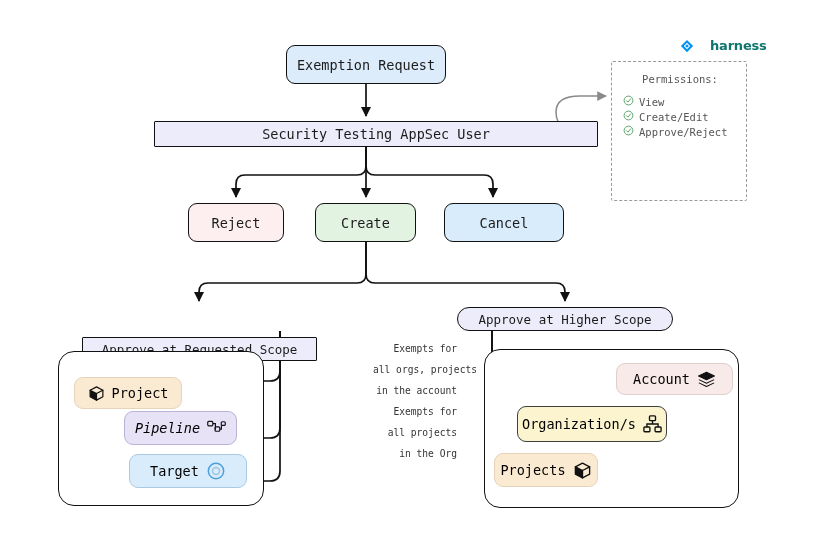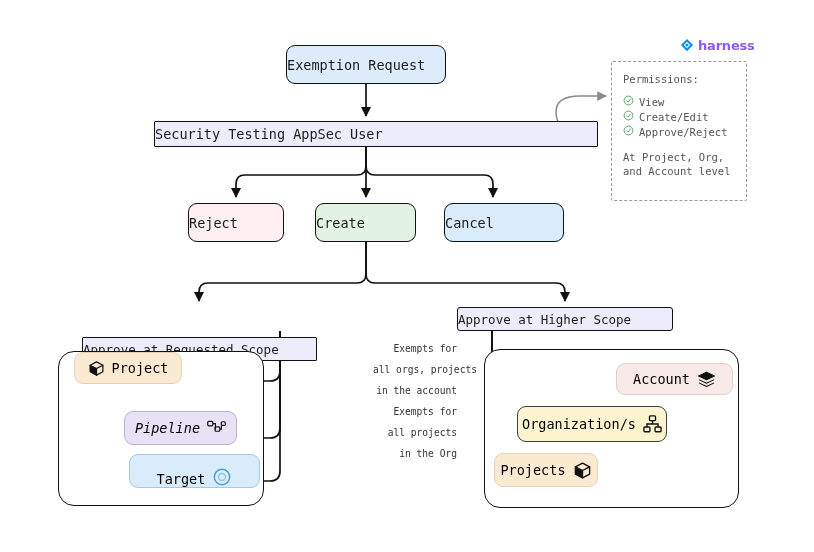--- a/index.html
+++ b/index.html
@@ -9,21 +9,21 @@
     font-family:"DejaVu Sans Mono","Liberation Mono",monospace;
     position:relative;
     overflow:hidden;
   }
   #canvas{position:absolute;inset:0;width:814px;height:552px;}
   svg.edges{position:absolute;left:0;top:0;width:814px;height:552px;pointer-events:none;}
 
   .node{
     position:absolute;
     box-sizing:border-box;
-    display:flex;align-items:center;
+    display:flex;align-items:center;justify-content:center;
     white-space:nowrap;
     color:#1b1b1b;
   }
 
   
   .n-exemption{
     left:286px;top:45px;width:160px;height:39px;
     background:#dcecfa;border:1.6px solid #111;border-radius:9px;
     font-size:13.5px;
   }
@@ -47,51 +47,51 @@
     left:444px;top:203px;width:120px;height:39px;
     background:#d9ecfb;border:1.6px solid #111;border-radius:9px;font-size:13.5px;
   }
 
   .n-scope-req{
     left:82px;top:307px;width:235px;height:24px;
     background:#ececfb;border:1.6px solid #111;border-radius:1px;font-size:12.5px;margin-top:30px;
   }
   .n-scope-high{
     left:457px;top:307px;width:216px;height:24px;
-    background:#ececfb;border:1.6px solid #111;border-radius:3px;font-size:12.5px;
+    background:#ececfb;border:1.6px solid #111;border-radius:12px;font-size:12.5px;
   }
 
   
   .container-box{
     position:absolute;
     box-sizing:border-box;
     background:#ffffff;
     border:1.8px solid #111;
     border-radius:16px;
   }
   .c-left{left:58px;top:351px;width:206px;height:155px;}
   .c-right{left:484px;top:349px;width:255px;height:159px;}
 
   
   .chip{
     position:absolute;box-sizing:border-box;
     display:flex;align-items:center;justify-content:center;gap:7px;
     border-radius:9px;font-size:13.5px;white-space:nowrap;
   }
   .c-project{
-    left:74px;top:352px;width:108px;height:32px;
+    left:74px;top:377px;width:108px;height:32px;
     background:#fbead2;border:1.4px solid #e6d3b8;
   }
   .c-pipeline{
     left:124px;top:411px;width:113px;height:34px;
     background:#e7e2f6;border:1.4px solid #b9b2d6;font-style:italic;
   }
   .c-target{
-    left:129px;top:454px;width:131px;height:34px;
-    background:#d9ecfb;border:1.4px solid #a9c9e2;align-items:flex-end;
+    left:129px;top:454px;width:118px;height:34px;
+    background:#d9ecfb;border:1.4px solid #a9c9e2;
   }
   .c-account{
     left:616px;top:363px;width:117px;height:32px;
     background:#f8eae9;border:1.4px solid #e0cfcc;
   }
   .c-org{
     left:517px;top:406px;width:150px;height:36px;
     background:#fbf4cf;border:1.6px solid #3f3f3f;
   }
   .c-projects{
@@ -101,31 +101,31 @@
 
   
   .perm-panel{
     position:absolute;left:611px;top:61px;width:136px;height:140px;
     box-sizing:border-box;
     border:1.5px dashed #9a9a9a;border-radius:2px;
     background:#fff;
     padding:10px 9px 8px 11px;
     font-size:10.5px;line-height:15px;color:#555;
   }
-  .perm-title{margin-bottom:8px;}
+  .perm-title{margin-bottom:8px;text-align:center;}
   .perm-item{display:flex;align-items:center;gap:5px;}
   .perm-foot{margin-top:10px;line-height:14px;}
   .check{flex:0 0 auto;display:inline-block;}
 
   
   .logo{
     position:absolute;left:680px;top:38px;
-    display:flex;align-items:flex-start;gap:4px;
+    display:flex;align-items:center;gap:16px;
     font-family:"DejaVu Sans","Liberation Sans",sans-serif;
-    font-weight:bold;font-size:13px;color:#8b5cf6;letter-spacing:-0.2px;
+    font-weight:bold;font-size:13px;color:#0f766e;letter-spacing:-0.2px;
   }
 
   
   .edge-label{
     position:absolute;
     font-size:9.6px;line-height:21px;color:#333;
     text-align:right;white-space:pre;
   }
   .lbl-account{left:373px;top:338px;width:84px;}
   .lbl-org{left:373px;top:401px;width:84px;}
@@ -316,22 +316,20 @@
     <div class="perm-item">
       <span class="check">
         <svg width="11" height="11" viewBox="0 0 16 16" fill="none" stroke="#4f9a5c" stroke-width="1.3">
           <circle cx="8" cy="8" r="6.4"></circle>
           <path d="M5 8.2 7.2 10.4 11.2 5.6" stroke-linecap="round" stroke-linejoin="round"></path>
         </svg>
       </span>
       <span>Approve/Reject</span>
     </div>
 
-    <div class="perm-foot" style="white-space:pre;">At Project, Org,
-and Account level</div>
   </div>
 
   <div class="logo">
     <span class="icon">
       <svg width="14" height="14" viewBox="0 0 24 24">
         <path d="M12 1.5 22.5 12 12 22.5 1.5 12z" fill="#0091f2"></path>
         <path d="M12 6.6 17.4 12 12 17.4 6.6 12z" fill="#ffffff"></path>
         <path d="M12 8.9 15.1 12 12 15.1 8.9 12z" fill="#0091f2"></path>
       </svg>
     </span>

